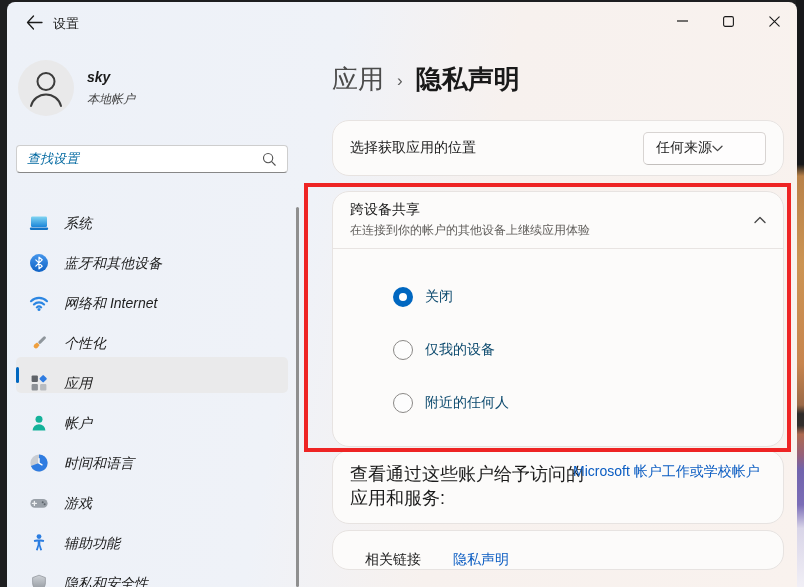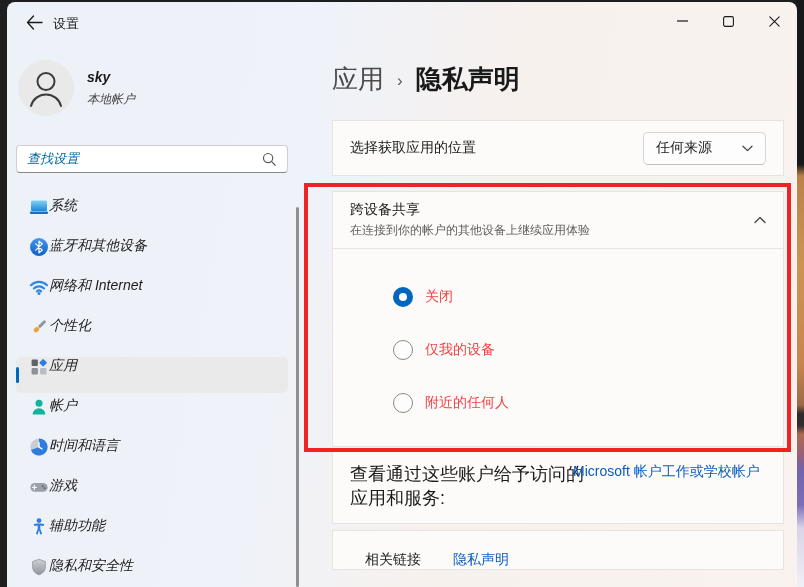--- a/index.html
+++ b/index.html
@@ -33,51 +33,51 @@
     display:grid; place-items:center; }
   .user-name { font-size:14px; font-weight:bold; color:#1a1a1a; }
   .user-type { font-size:12px; color:#3f3f3f; margin-top:6px; }
   .search { position:absolute; left:9px; top:103px; width:272px; height:28px; background:#fff;
     border:1px solid #cecece; border-bottom-color:#878787; border-radius:4px;
     display:flex; align-items:center; padding:0 10px; cursor:text; }
   .search-ph { font-size:13px; color:#0369a1; flex:1; }
   .nav { position:absolute; left:9px; top:155px; width:272px; display:flex;
     flex-direction:column; gap:4px; }
   .nav-item { position:relative; height:36px; border-radius:5px; display:flex;
-    align-items:flex-start; padding-left:13px; cursor:pointer; }
+    align-items:flex-end; padding-left:13px; gap:15px; cursor:pointer; }
   .nav-item.selected { background:#eaeaeb; }
   .nav-item.selected::before { content:""; position:absolute; left:0; top:10px; width:3px;
     height:16px; border-radius:2px; background:#0067c0; }
   .nicon { width:20px; height:20px; flex:none; display:grid; place-items:center; }
   .nlabel { font-size:14px; color:#1c1c1c; white-space:nowrap; }
   .sb-scroll { position:absolute; left:289px; top:165px; bottom:0; width:3px;
     background:#8f8f8f; border-radius:2px; cursor:default; }
 
   
   .content { position:relative; flex:1; }
   .breadcrumb { position:absolute; left:14px; top:20px; display:flex; align-items:center; }
   .bc-parent { font-size:26px; color:#4b4b4b; cursor:pointer; }
   .bc-sep { font-size:17px; color:#5a5a5a; margin:3px 13px 0; }
   .bc-current { font-size:26px; font-weight:600; color:#191919; }
 
   .card { position:absolute; left:14px; width:452px; background:#fcfbfa;
-    border:1px solid #e7e3e1; border-radius:0; }
+    border:1px solid #e7e3e1; border-radius:17px; }
   .card1 { top:78px; height:56px; display:flex; align-items:center; padding:0 17px; }
   .card-title { font-size:14px; color:#1b1b1b; flex:1; }
   .dropdown { width:123px; height:33px; background:#fefdfd; border:1px solid #d8d4d2;
     border-bottom-color:#c3bfbd; border-radius:5px; display:flex; align-items:center;
-    justify-content:space-between; padding:0 12px; font-size:14px; color:#1b1b1b; cursor:pointer; }
+    padding:0 12px; font-size:14px; color:#1b1b1b; cursor:pointer; }
 
   .card2 { top:149px; height:256px; }
   .exp-header { height:57px; display:flex; align-items:center; justify-content:space-between;
     padding:0 17px; border-bottom:1px solid #e8e4e2; cursor:pointer; }
   .exp-title { font-size:14px; color:#1a1a1a; }
   .exp-sub { font-size:12px; color:#5f5d5a; margin-top:3px; }
   .exp-body { padding:38px 0 0 60px; display:flex; flex-direction:column; gap:33px; }
-  .radio-row { display:flex; align-items:center; gap:12px; font-size:14px; color:#ef4444;
+  .radio-row { display:flex; align-items:center; gap:12px; font-size:14px; color:#0c4a6e;
     cursor:pointer; }
   .radio { width:20px; height:20px; border-radius:50%; background:#fdfdfd;
     border:1px solid #8b8987; flex:none; }
   .radio.selected { border:6px solid #0067c0; background:#fff; }
 
   .card3 { top:408px; height:74px; padding:0 17px; }
   .acc-label { position:absolute; left:17px; top:50%; transform:translateY(-50%);
     width:238px; font-size:18px; color:#1b1b1b; line-height:1.32; }
   .acc-links { position:absolute; left:240px; top:0; height:100%; display:flex;
     justify-content:space-between; padding:12px 0 13px; }

